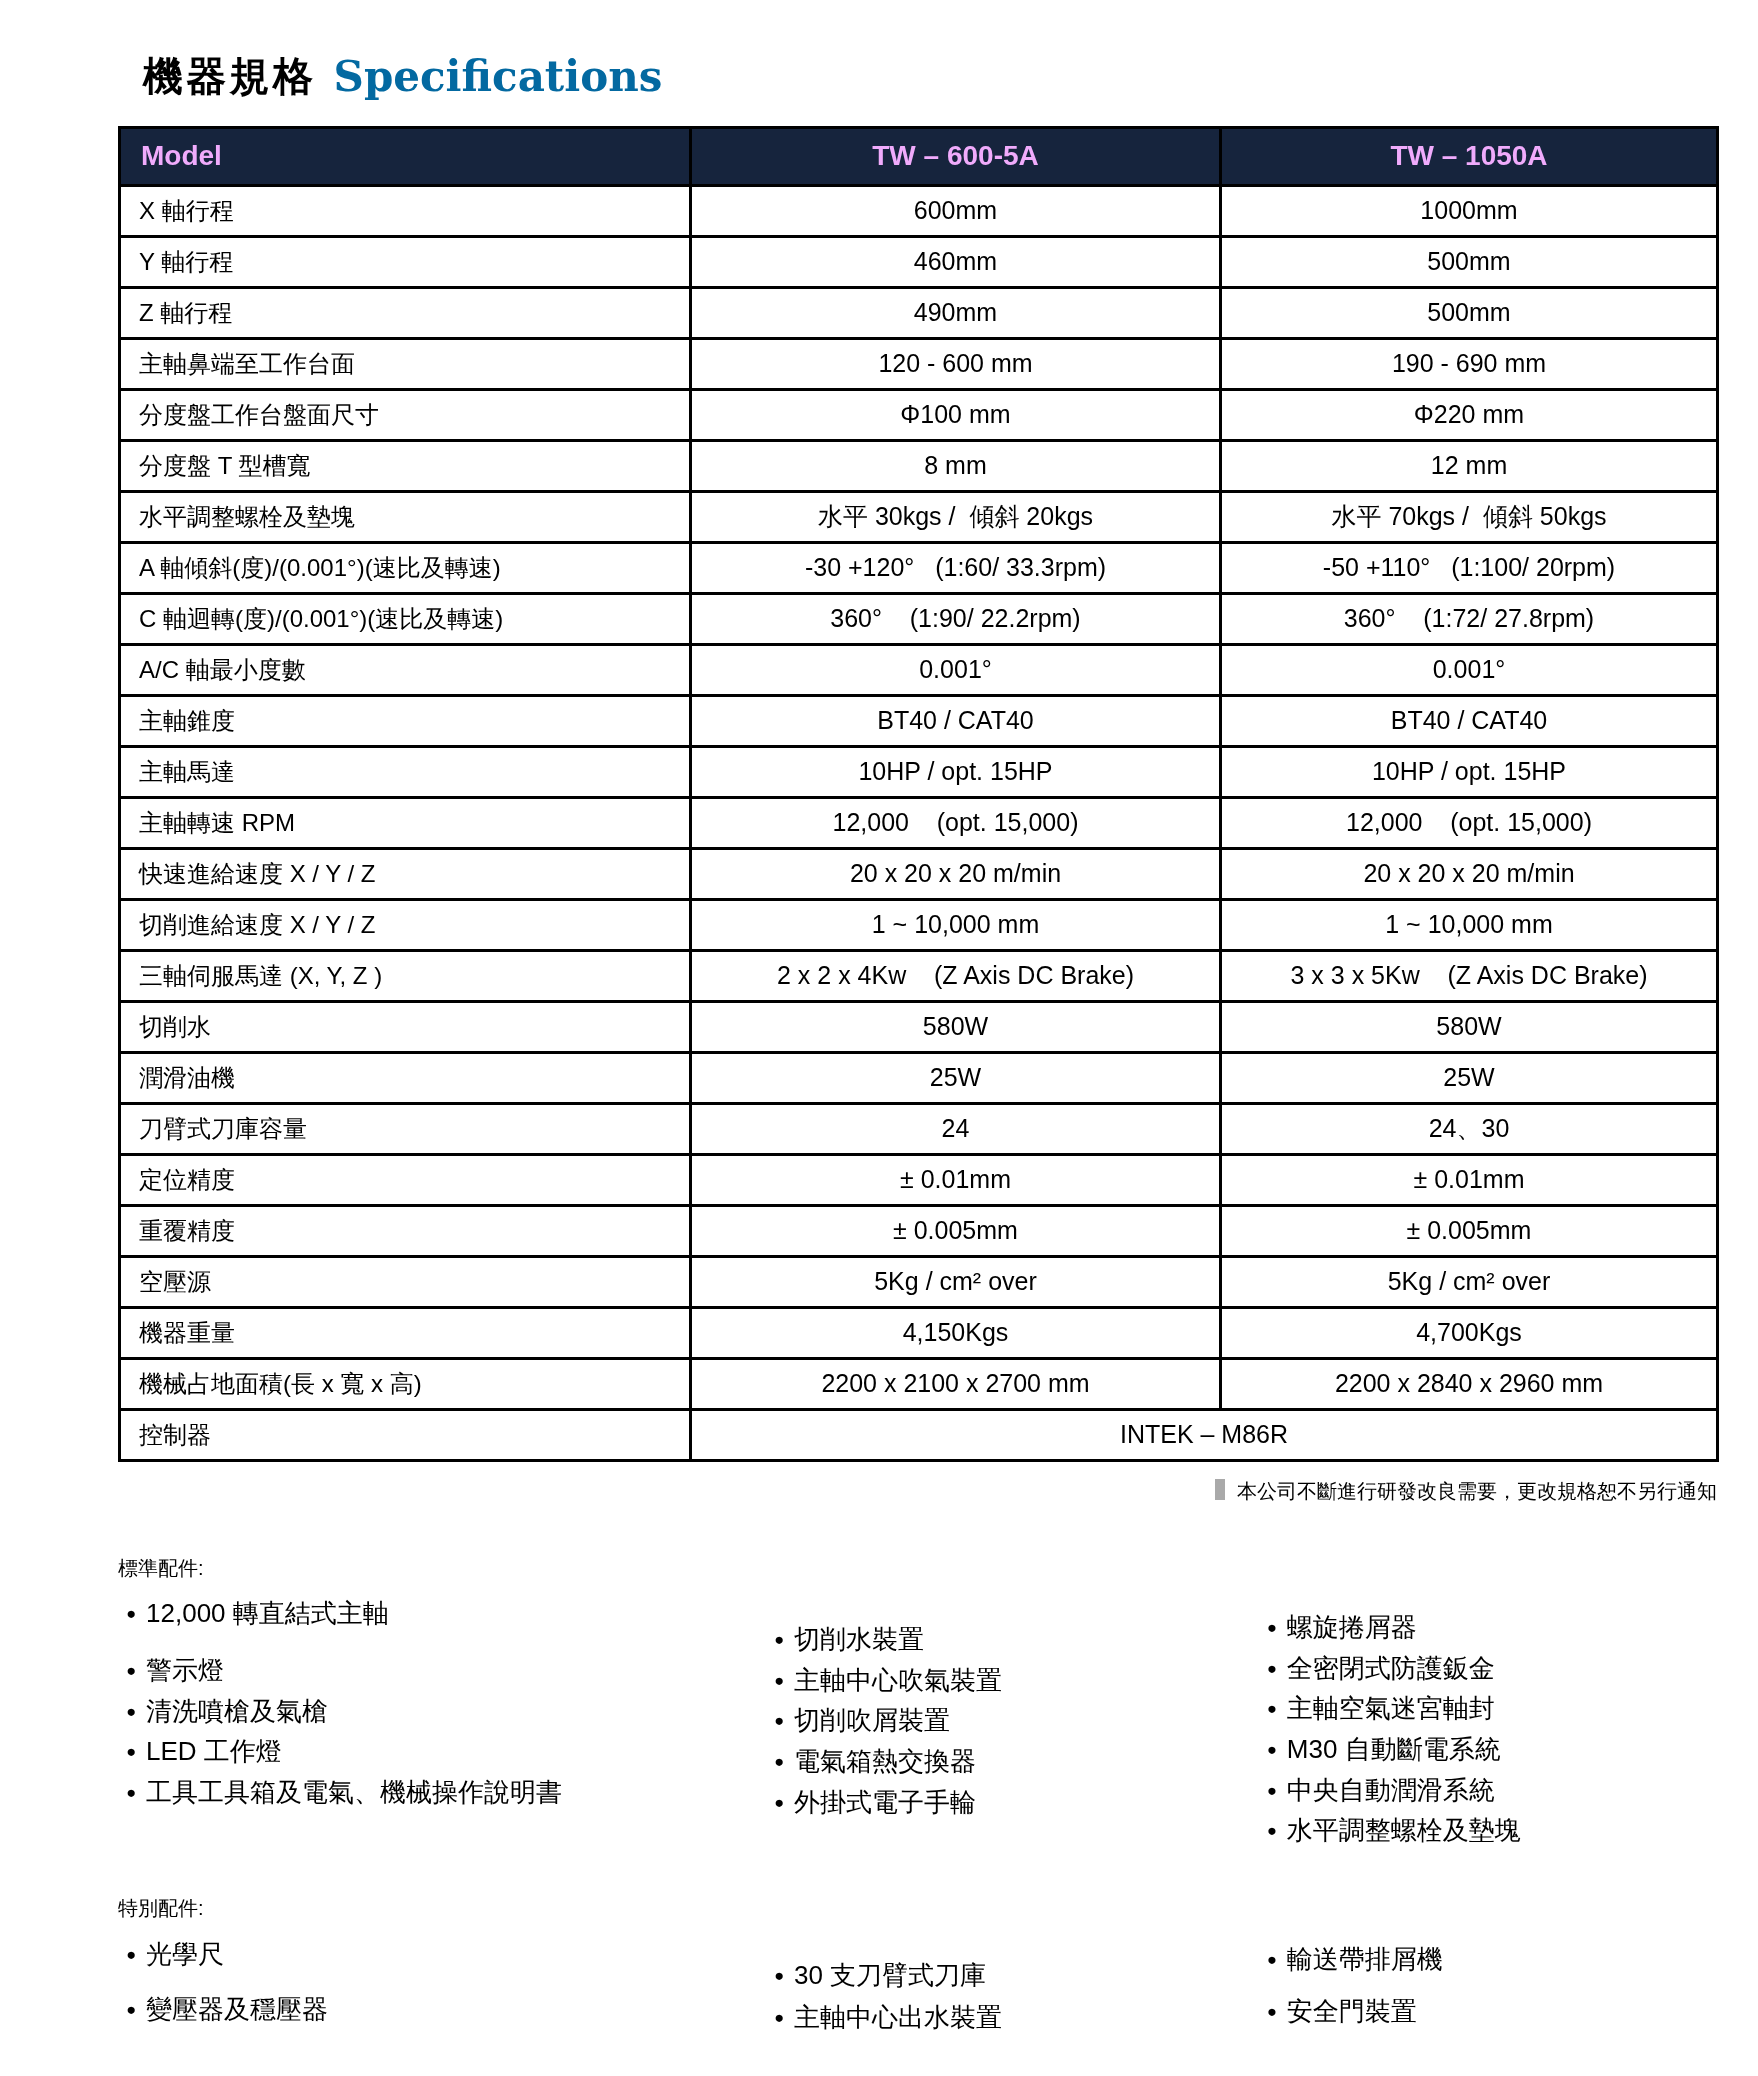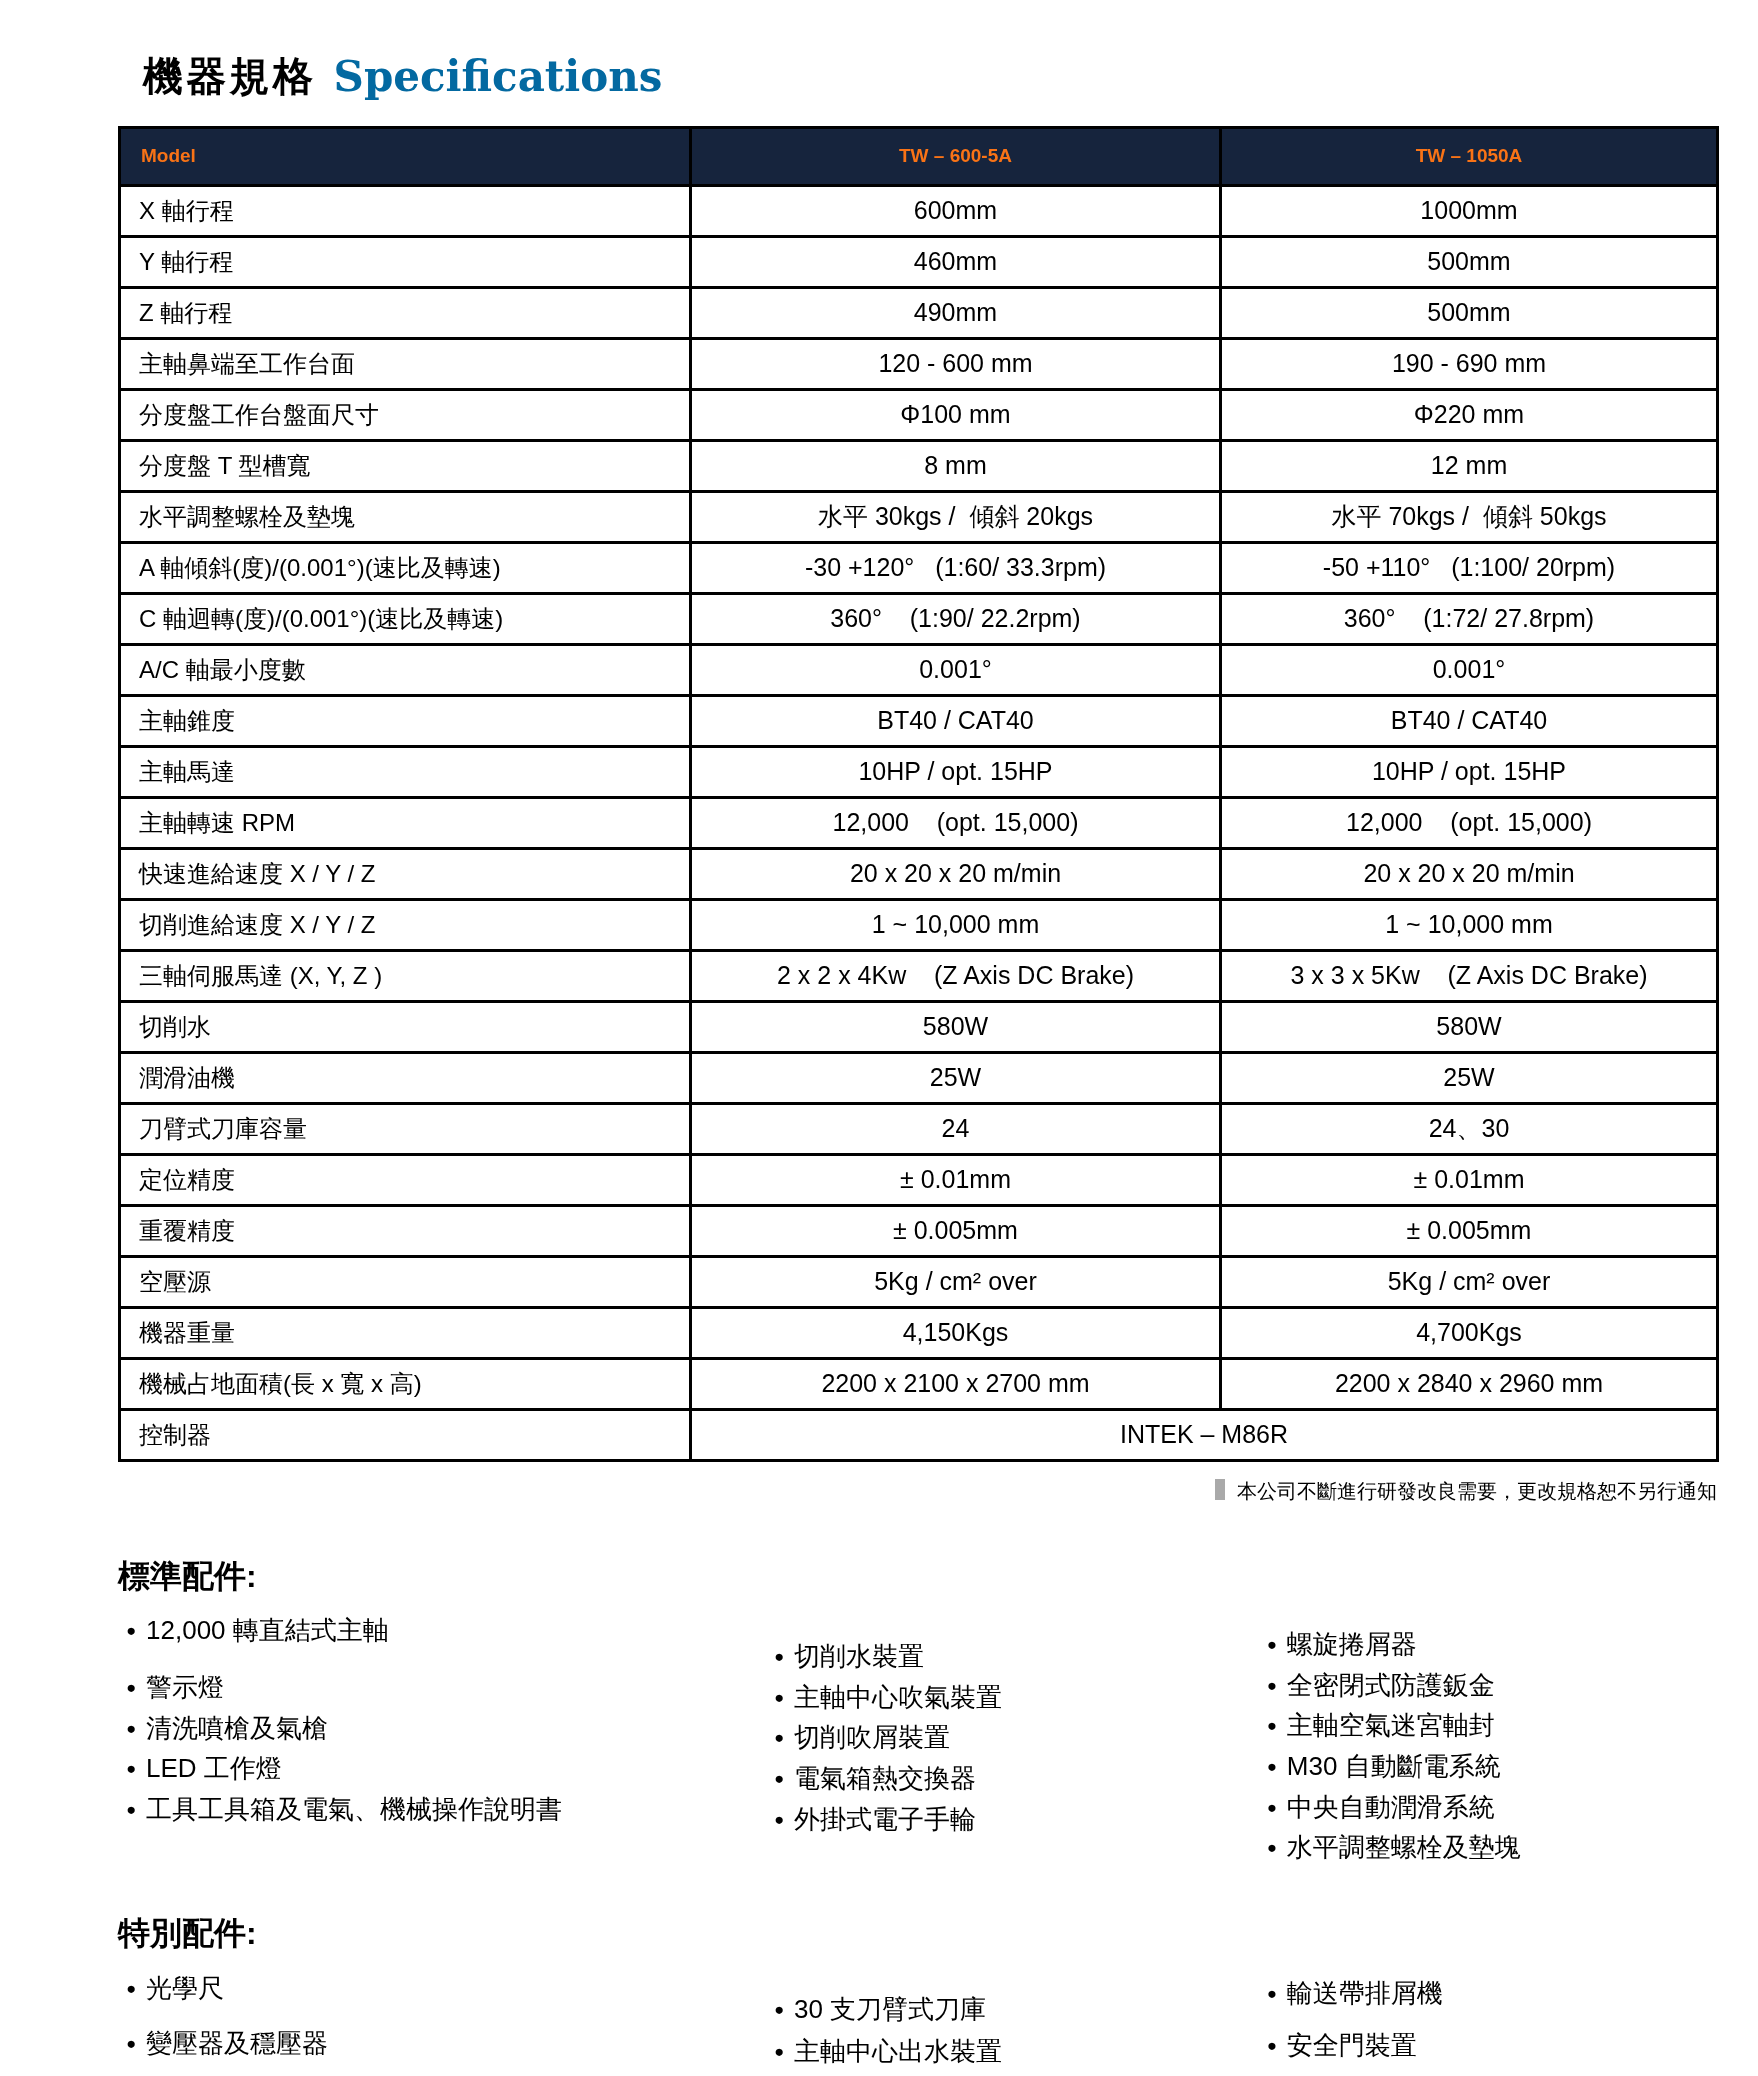--- a/index.html
+++ b/index.html
@@ -22,38 +22,38 @@
 
   
   table.spec-table {
     border-collapse: collapse; table-layout: fixed;
     width: 1599px; margin-top: 21.6px;
     border: 3.3px solid #000;
   }
   col.c1 { width: 571px; } col.c2 { width: 530px; } col.c3 { width: 497px; }
   th, td { border: 3.3px solid #000; box-sizing: border-box; }
   th {
-    background: #16243d; color: #f97316;
-    font-size: 19px; font-weight: 700;
+    background: #16243d; color: #f0abfc;
+    font-size: 28px; font-weight: 700;
     height: 58px; text-align: center;
   }
   th.c-label { text-align: left; padding-left: 20px; }
   td { height: 51px; font-size: 25px; }
   td.c-label { text-align: left; padding-left: 18px; font-size: 24px; white-space: nowrap; }
   td.c-val { text-align: center; white-space: pre-wrap; }
 
   
   .note { margin-top: 16px; text-align: right; font-size: 20px; }
   .note-bullet {
     display: inline-block; width: 10px; height: 21.6px;
     background: #a9a9a9; margin-right: 12.5px; vertical-align: -2.5px;
   }
 
   
-  .sec-title { font-size: 32px; font-weight: 700; }
+  .sec-title { font-size: 20px; font-weight: 400; }
   .section.std { margin-top: 50px; }
   .section.spc { margin-top: 38px; }
   .cols { display: flex; margin-top: 17.4px; }
   .col { list-style: none; margin: 0; padding: 0; }
   .col.w1 { width: 652px; margin-left: 8px; } .col.w2 { width: 496px; } .col.w3 { width: 453px; }
   .col li { font-size: 26px; line-height: 1.15; margin-bottom: 10.8px; white-space: nowrap; }
   .dot { font-size: 16.6px; margin-right: 10px; display: inline-block; transform: translateY(-3.3px); }
   .std .col.w1 li:first-child { margin-bottom: 27px; }
   .std .col.w2 { padding-top: 26px; } .std .col.w3 { padding-top: 14px; }
   .spc .col.w1 li:first-child { margin-bottom: 26px; }

